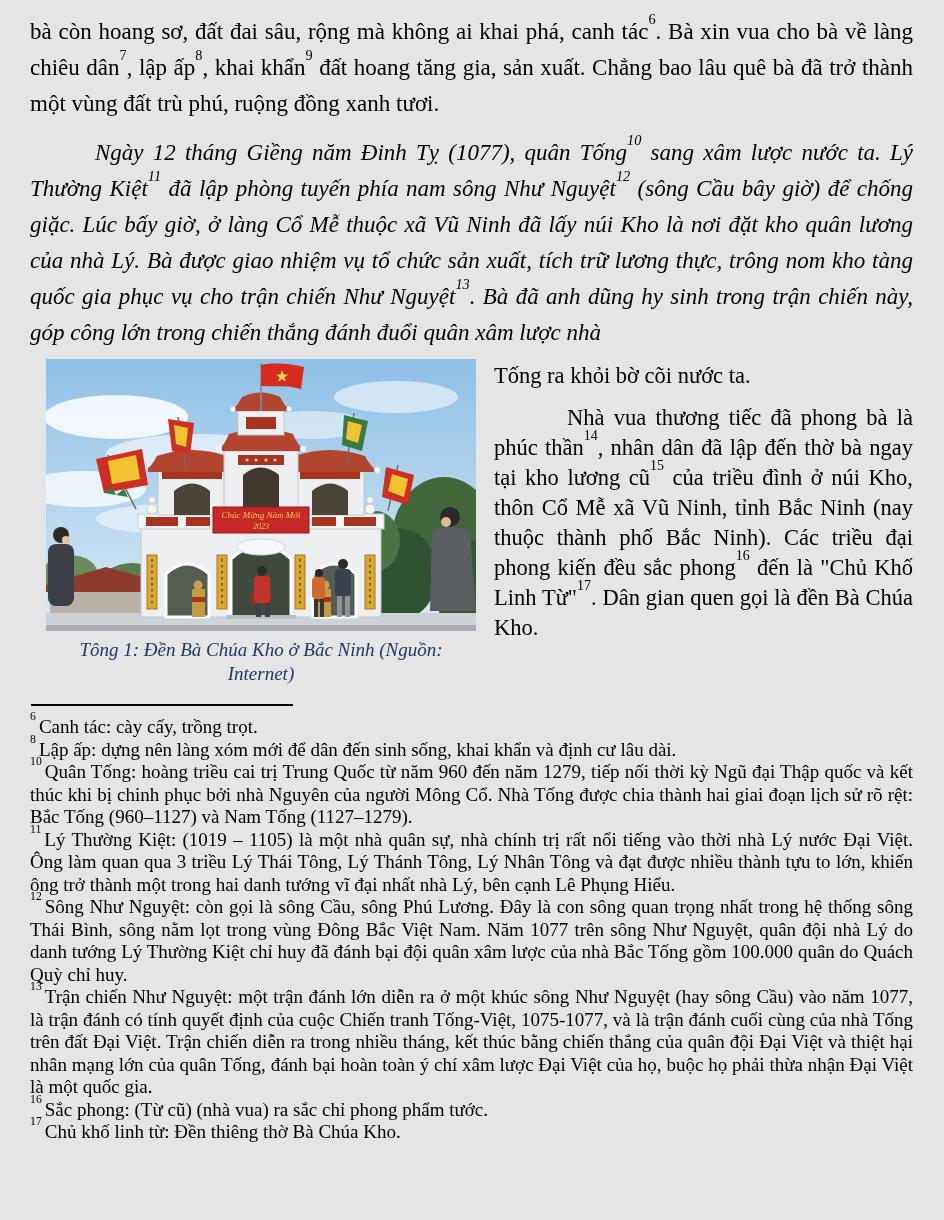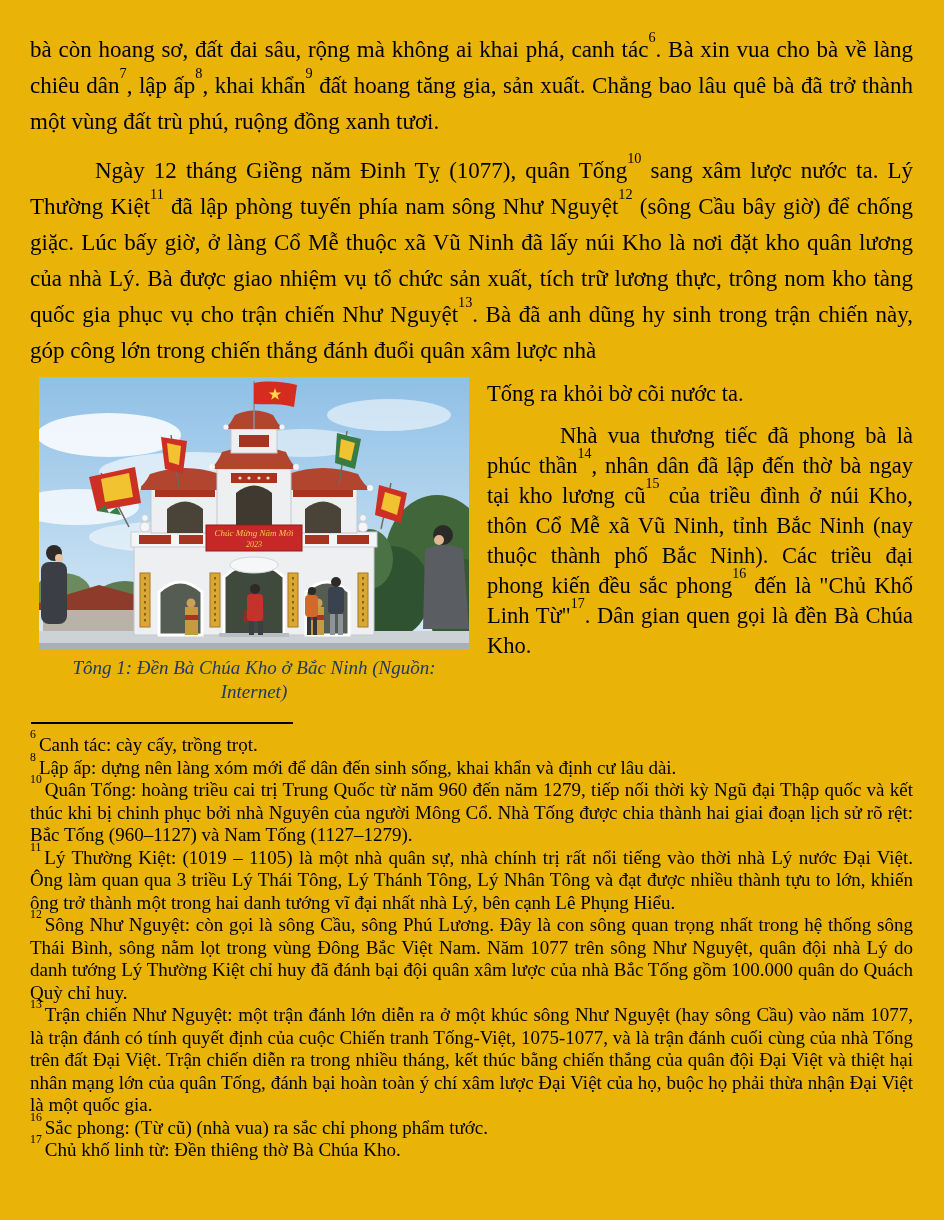--- a/index.html
+++ b/index.html
@@ -1,30 +1,30 @@
 <!DOCTYPE html>
 <html lang="vi"><head>
 <meta charset="utf-8">
 <style>
   html,body{margin:0;padding:0;background:#ffffff;}
   .page{
     position:relative;
     width:944px;height:1220px;
     box-sizing:border-box;
-    padding:32px 31px 0 30px;
-    background:#eab308;
+    padding:14px 31px 0 30px;
+    background:#e5e5e5;
     font-family:"Liberation Serif","DejaVu Serif",serif;
     font-size:23px;color:#000000;
     overflow:hidden;
   }
   p{margin:0;text-align:justify;line-height:36px;}
   sup{font-size:0.62em;line-height:0;position:relative;top:-0.45em;}
   .indent-lg{text-indent:65px;}
-  .gap-top{margin-top:13px;}
-  figure{float:left;width:430px;margin:8px 18px 2px 9px;padding:0;}
+  .gap-top{margin-top:13px;font-style:italic;}
+  figure{float:left;width:430px;margin:8px 18px 2px 16px;padding:0;}
   figure svg{display:block;}
   figcaption{
     font-style:italic;font-size:19px;line-height:24px;
     color:#1F3864;text-align:center;margin-top:7px;
   }
   .beside{font-size:22.5px;line-height:30px;}
   .p2cont{margin-top:10px;}
   .p3{margin-top:12px;text-indent:73px;}
   .clear{clear:both;}
   .fn-sep{

